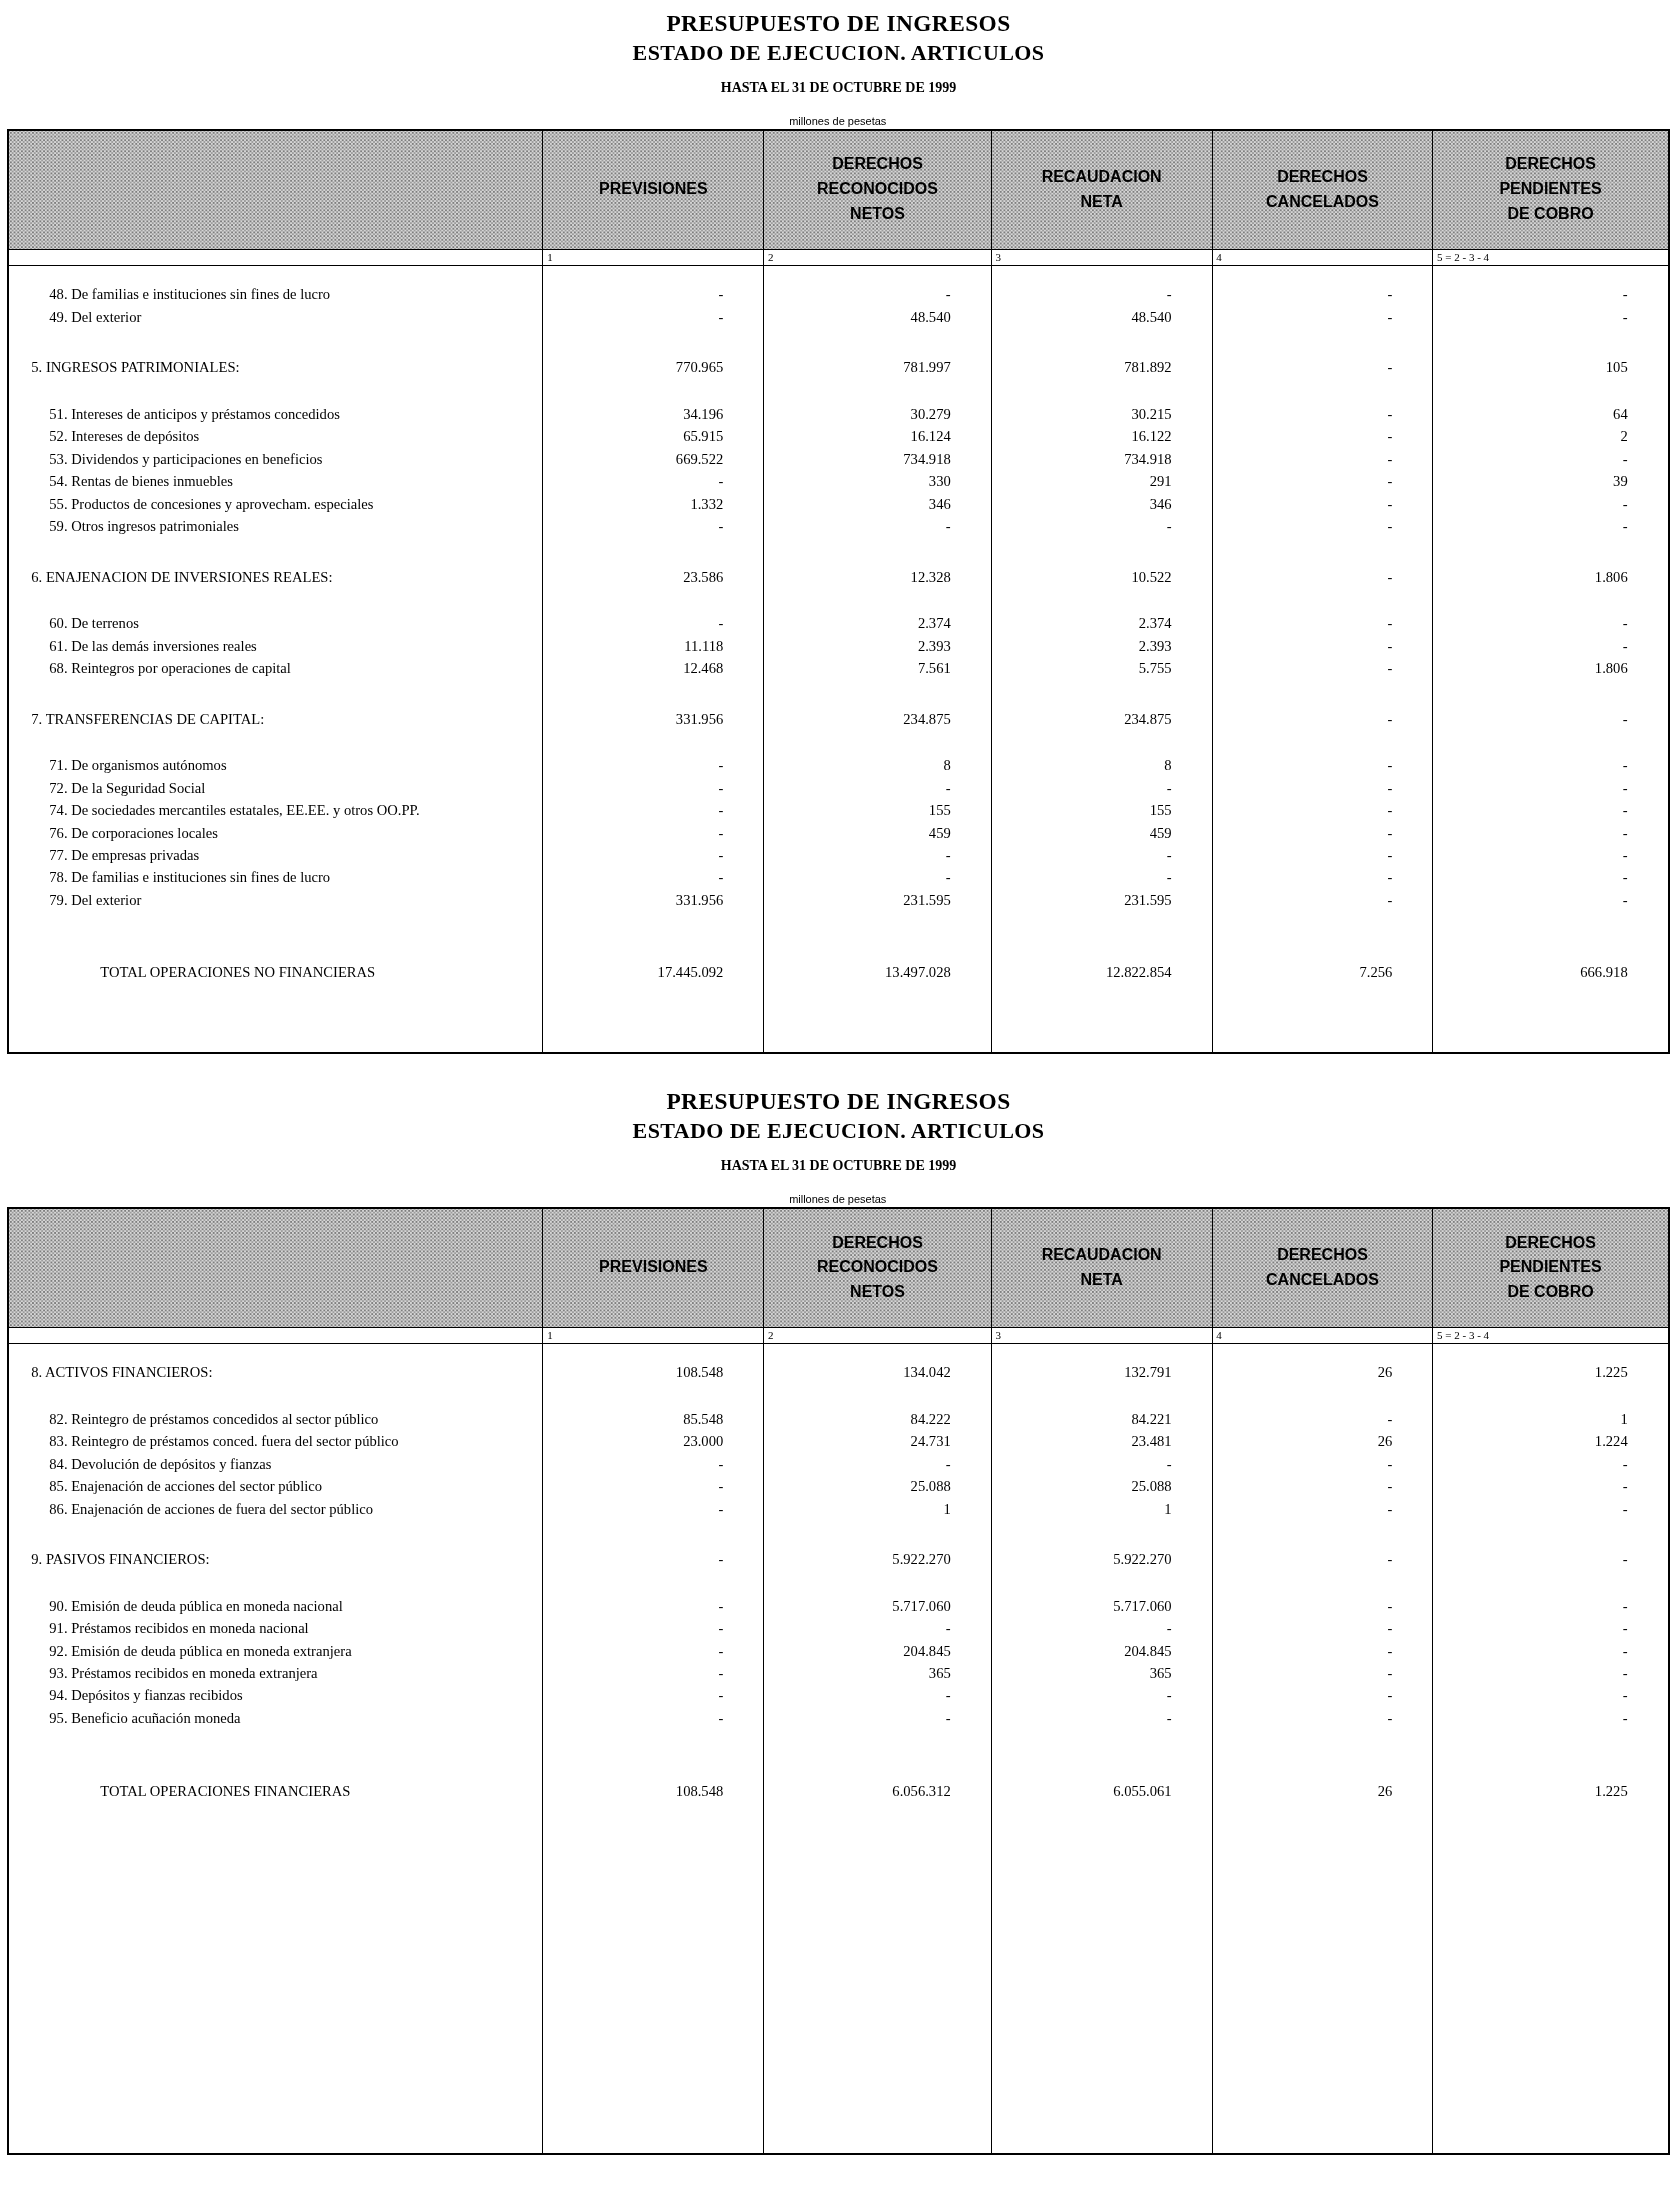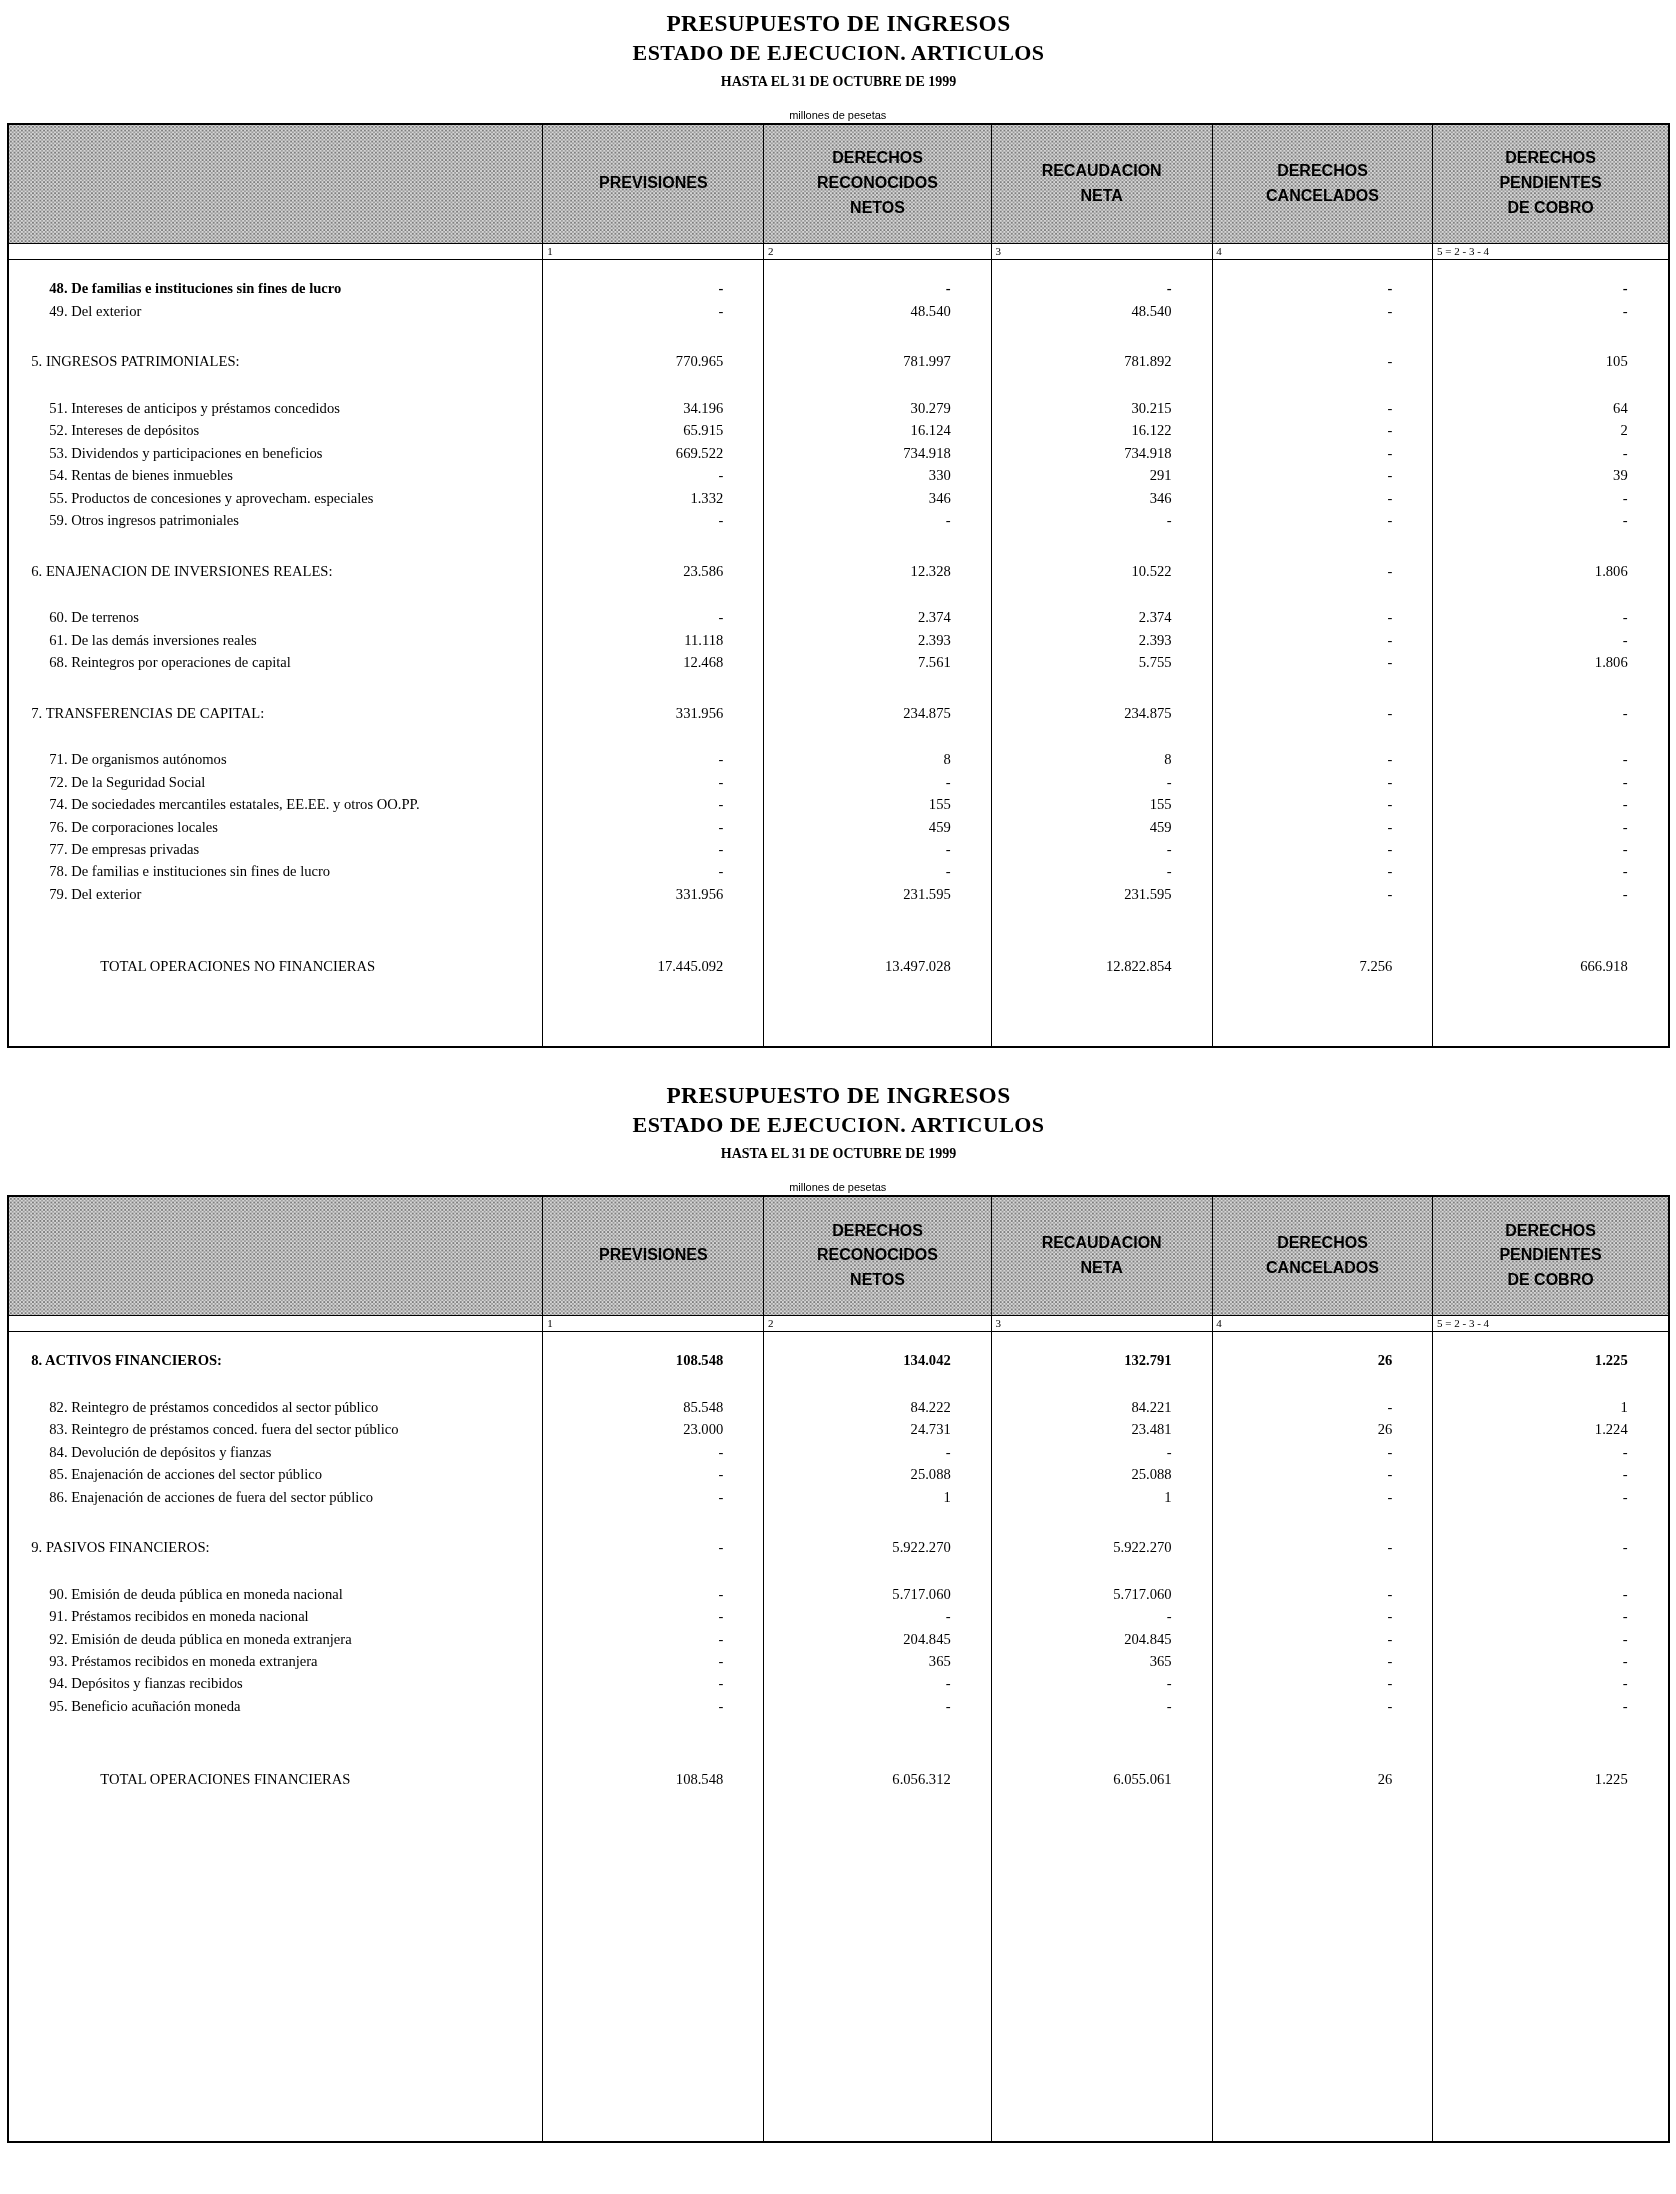--- a/index.html
+++ b/index.html
@@ -9,21 +9,21 @@
     box-sizing:border-box;
     margin:0 auto;
     padding:10.2px 7.3px 14.6px 7.3px;
     background:#ffffff;
     color:#000;
     font-family:"Liberation Serif","DejaVu Serif",serif;
   }
   .titles{text-align:center;}
   .title-1{font-size:23.4px;font-weight:bold;letter-spacing:0.4px;}
   .title-2{font-size:22px;font-weight:bold;margin-top:2.9px;letter-spacing:0.4px;}
-  .title-3{font-size:14px;font-weight:bold;margin-top:8px;}
+  .title-3{font-size:14px;font-weight:bold;margin-top:14px;}
   .unit{
     text-align:center;
     font-size:11px;
     margin:19px 1.5px 1.5px 0;
     font-family:"Liberation Sans","DejaVu Sans",sans-serif;
   }
   table.budget{
     width:100%;
     border-collapse:collapse;
     table-layout:fixed;
@@ -65,21 +65,21 @@
     border-left:1.5px solid #000;
   }
   tbody td.label{padding-left:40px;}
   tr.row-item td{padding-top:0.7px;padding-bottom:0.7px;}
   tr.row-section td{padding-top:29px;padding-bottom:25px;}
   tr.row-section td.label{padding-left:22px;}
   tr.row-total td{padding-top:51px;}
   tr.row-total td.label{padding-left:91px;}
   #table1 tr.row-total td{padding-bottom:69px;}
   #table2 tr.row-total td{padding-bottom:351px;}
-  tbody tr:first-child td{padding-top:18px;font-weight:bold;}
+  tbody tr:first-child td{padding-top:18px;}
   .section-block{margin-top:0;}
   .section-block + .section-block{margin-top:34px;}
 </style>
 </head>
 <body>
 
 <div class="page">
 
   <section class="section-block">
     <div class="titles">

